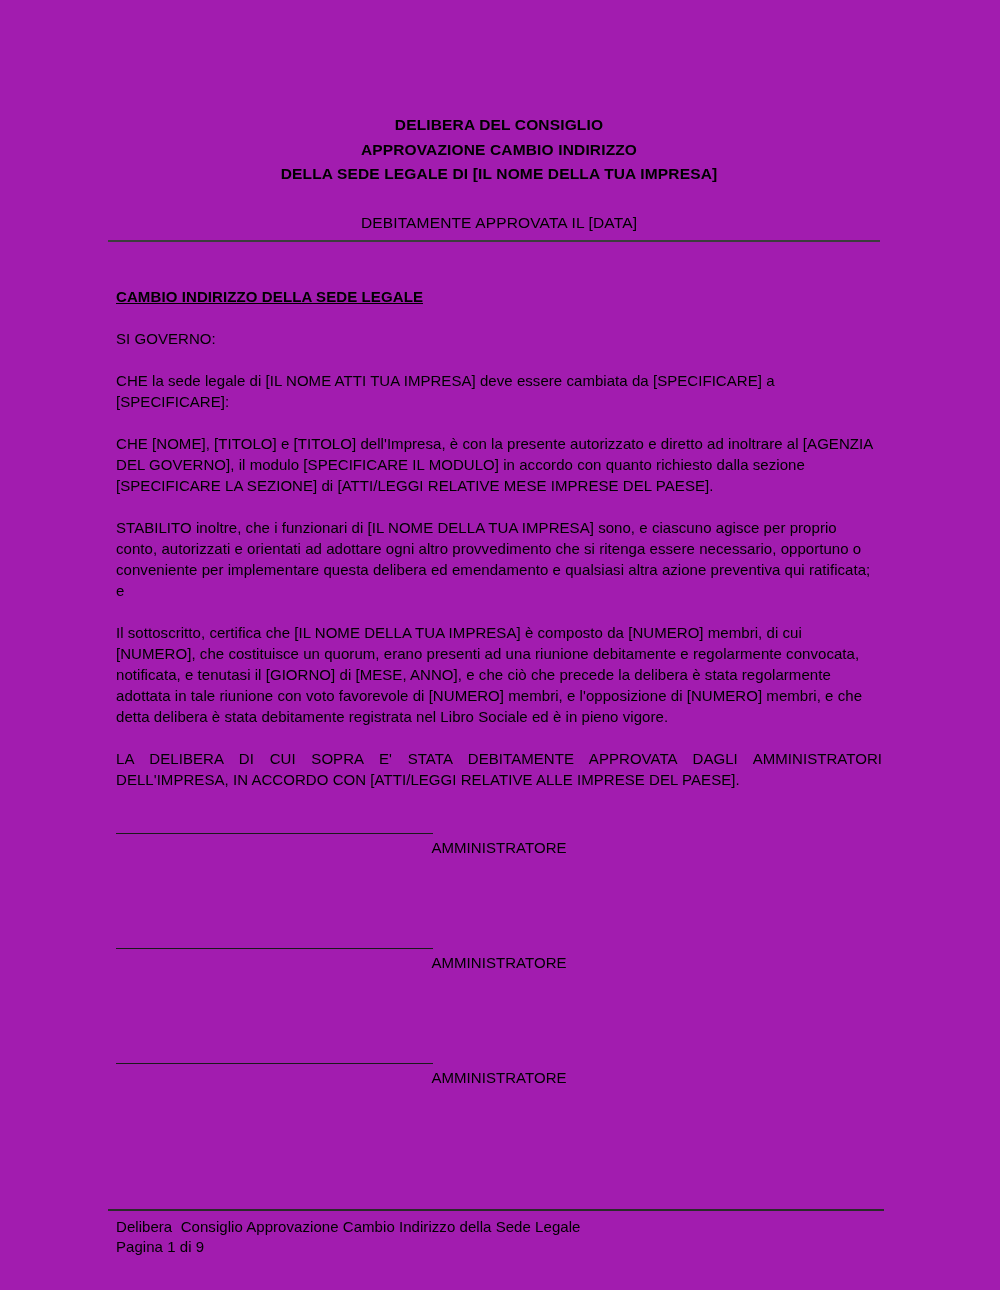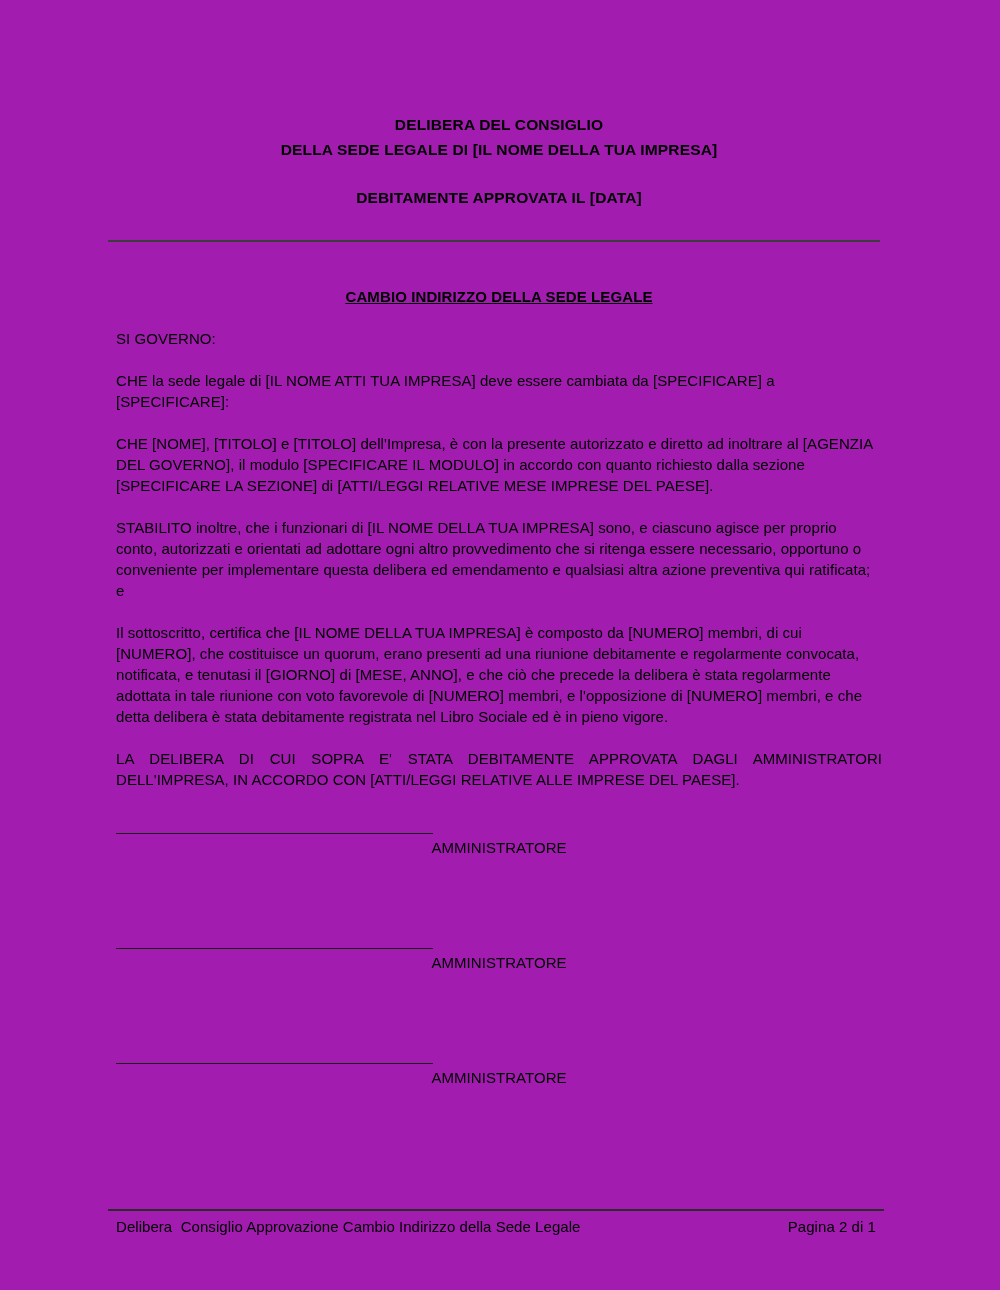--- a/index.html
+++ b/index.html
@@ -38,21 +38,21 @@
   }
   .title-line {
     font-size: 15.5px;
     font-weight: bold;
     line-height: 24.5px;
     letter-spacing: 0.15px;
     white-space: nowrap;
   }
   .title-sub {
     font-size: 15.5px;
-    font-weight: bold;
+    font-weight: normal;
     line-height: 24.5px;
     letter-spacing: 0.15px;
     margin-top: 24px;
     white-space: nowrap;
   }
 
   .header-rule {
     position: absolute;
     left: -8px;
     top: 240px;
@@ -67,21 +67,20 @@
     left: 0;
     top: 286px;
     width: 766px;
   }
   .section-heading {
     font-size: 15px;
     font-weight: bold;
     text-decoration: underline;
     line-height: 21px;
     letter-spacing: 0.1px;
-    text-align: center;
   }
   p.para {
     font-size: 15px;
     line-height: 21px;
     margin: 0;
     padding: 0;
     letter-spacing: 0.05px;
     text-align: left;
   }
   p.para.spaced {
@@ -129,36 +128,38 @@
     width: 100%;
     height: 0;
     border-top: 2px solid #2b2b2b;
   }
   .footer-row {
     display: flex;
     justify-content: space-between;
     align-items: baseline;
     margin-top: 6px;
     padding: 0 8px;
+    flex-direction: column;
   }
   .footer-text {
     font-size: 15px;
     line-height: 20px;
     white-space: pre;
     letter-spacing: 0.05px;
   }
 </style>
 </head>
 <body>
 
 <div class="page">
   <div class="sheet">
 
     <div class="title-block">
       <div class="title-line">DELIBERA DEL CONSIGLIO</div>
+      <div class="title-line">APPROVAZIONE CAMBIO INDIRIZZO</div>
       <div class="title-line">DELLA SEDE LEGALE DI [IL NOME DELLA TUA IMPRESA]</div>
       <div class="title-sub">DEBITAMENTE APPROVATA IL [DATA]</div>
     </div>
 
     <div class="header-rule"></div>
 
     <div class="body-block">
       <div class="section-heading">CAMBIO INDIRIZZO DELLA SEDE LEGALE</div>
       <p class="para spaced">SI GOVERNO:</p>
       <p class="para spaced">CHE la sede legale di [IL NOME ATTI TUA IMPRESA] deve essere cambiata da [SPECIFICARE] a [SPECIFICARE]:</p>
@@ -180,18 +181,18 @@
       <div class="sig-group">
         <div class="sig-rule"></div>
         <div class="sig-label">AMMINISTRATORE</div>
       </div>
     </div>
 
     <div class="footer">
       <div class="footer-rule"></div>
       <div class="footer-row">
         <div class="footer-text">Delibera  Consiglio Approvazione Cambio Indirizzo della Sede Legale</div>
-        <div class="footer-text">Pagina 2 di 1</div>
+        <div class="footer-text">Pagina 1 di 9</div>
       </div>
     </div>
 
   </div>
 </div>
 
 </body></html>

